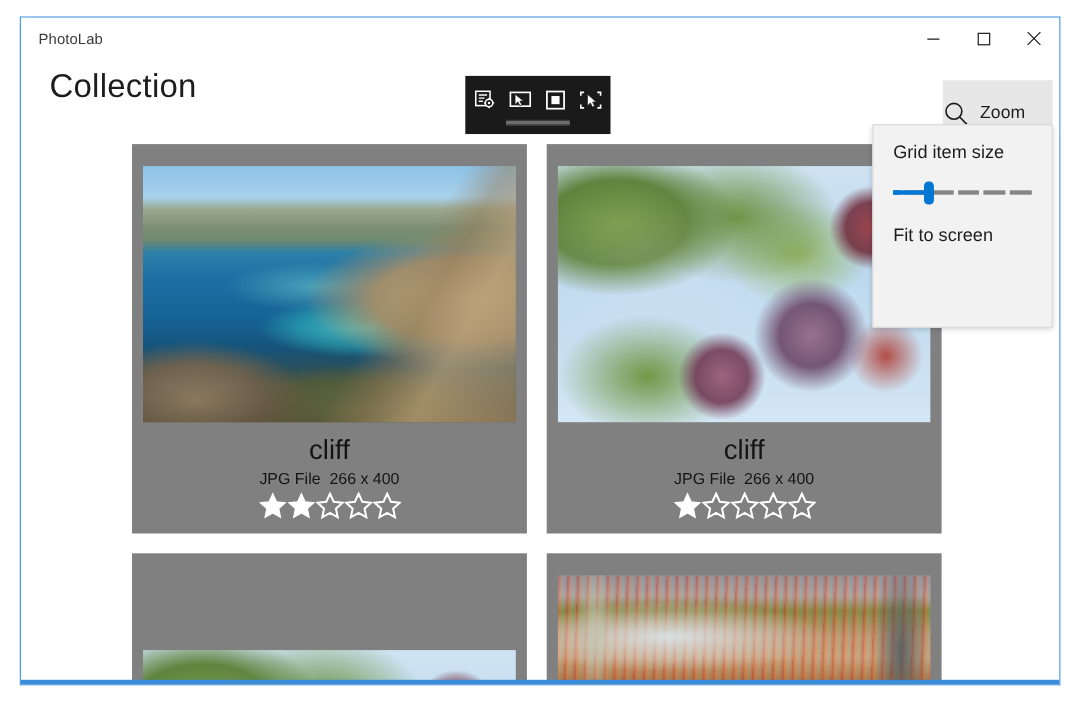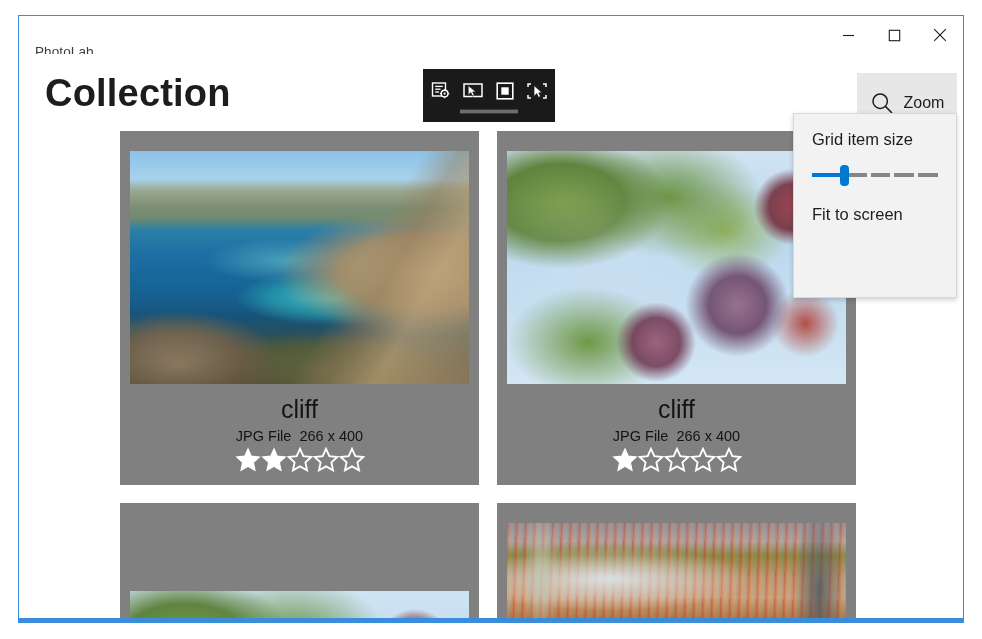--- a/index.html
+++ b/index.html
@@ -29,21 +29,21 @@
     overflow: hidden;
   }
   .titlebar {
     position: relative;
     height: 38px;
     background: #ffffff;
   }
   .titlebar-text {
     position: absolute;
     left: 16px;
-    top: 28px;
+    top: 12px;
     font-size: 13.5px;
     color: #3b3b3b;
     letter-spacing: 0.1px;
   }
   .caption-buttons {
     position: absolute;
     right: 0;
     top: 0;
     display: flex;
     height: 38px;
@@ -60,23 +60,23 @@
 
   
   .header {
     position: relative;
     height: 68px;
     background: #ffffff;
   }
   .page-title {
     position: absolute;
     left: 26px;
-    top: 18px;
-    font-size: 38px;
-    font-weight: 700;
+    top: 8px;
+    font-size: 30px;
+    font-weight: 400;
     color: #1d1d1d;
     letter-spacing: 0.2px;
   }
 
   
   .command-bar {
     position: absolute;
     left: 404px;
     top: 15px;
     width: 132px;
@@ -110,21 +110,21 @@
   
   .zoom-button {
     position: absolute;
     right: 6px;
     top: 19px;
     width: 100px;
     height: 60px;
     background: #e7e7e7;
     display: flex;
     align-items: center;
-    justify-content: center;
+    justify-content: flex-start;
     gap: 9px;
     box-sizing: border-box;
   }
   .zoom-label {
     font-size: 16px;
     color: #1d1d1d;
   }
 
   
   .flyout {

